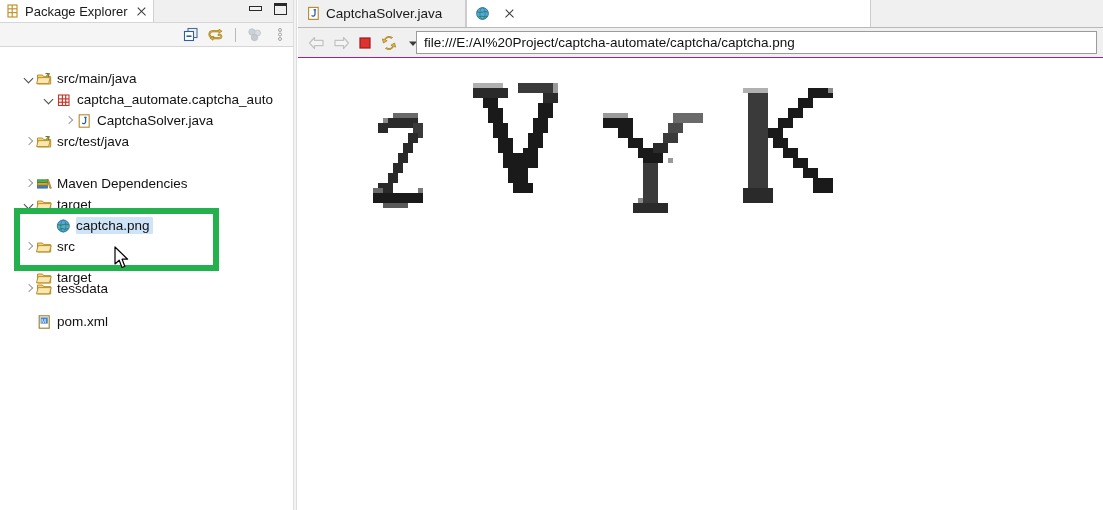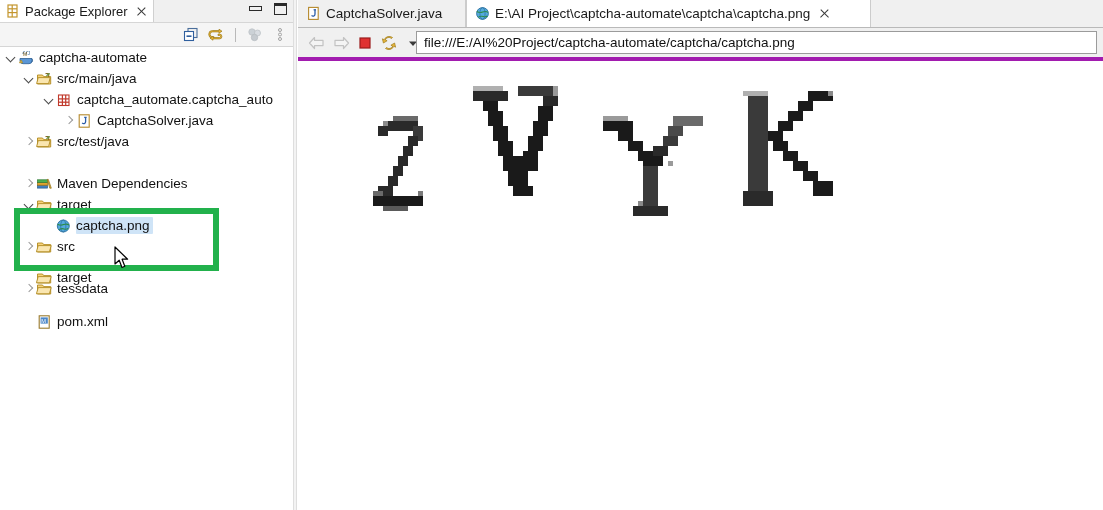--- a/index.html
+++ b/index.html
@@ -217,21 +217,21 @@
     content: ""; position: absolute;
     left: 0; top: 5px; width: 11px; height: 1.4px; background: #3a3a3a;
   }
   .ed-tab-close::before { transform: rotate(45deg); }
   .ed-tab-close::after  { transform: rotate(-45deg); }
 
   .ed-navbar {
     position: relative;
     height: 29px;
     background: #f0f0f0;
-    border-bottom: 4px solid #a21caf;
+    border-bottom: 1px solid #a21caf;
     display: flex; align-items: center;
     padding-left: 8px;
   }
   .nav-ico { width: 22px; height: 22px; position: relative; flex: none; margin-right: 2px; }
   .url-box {
     position: absolute;
     left: 118px; top: 3px;
     right: 6px;
     height: 23px;
     background: #ffffff;
@@ -314,34 +314,20 @@
             <circle cx="8" cy="3" r="1.5" fill="none" stroke="#6b6b6b" stroke-width="1"></circle>
             <circle cx="8" cy="7.5" r="1.5" fill="none" stroke="#6b6b6b" stroke-width="1"></circle>
             <circle cx="8" cy="12" r="1.5" fill="none" stroke="#6b6b6b" stroke-width="1"></circle>
           </svg>
         </span>
       </div>
     </div>
 
     <div class="tree">
 
-      <div class="tree-row" style="top:0px; left:4px;">
-        <span class="twisty expanded"></span>
-        <span class="node-icon">
-          <svg width="17" height="16" viewBox="0 0 17 16">
-            <path d="M2 8.5 h12 v2.2 a3 3 0 0 1 -3 3 h-6 a3 3 0 0 1 -3 -3 Z" fill="#5a96d6" stroke="#2d5f93" stroke-width="0.8"></path>
-            <path d="M13.6 8.8 a2 2 0 0 1 0 3.4" fill="none" stroke="#2d5f93" stroke-width="1"></path>
-            <path d="M5 4 q0 -2 1.5 -3 M8 4.5 q0 -2.5 1.5 -3.5" fill="none" stroke="#2d5f93" stroke-width="0.9"></path>
-            <text x="5" y="5.5" font-size="5" fill="#7a5a12" font-family="Liberation Sans, sans-serif">M</text>
-            <text x="9.5" y="4.5" font-size="5" fill="#2d5f93" font-family="Liberation Sans, sans-serif">J</text>
-            <path d="M3 10 l1.6 2.8 h-3.2 Z" fill="#f2c14e" stroke="#a8830f" stroke-width="0.6"></path>
-          </svg>
-        </span>
-        <span class="node-label">captcha-automate</span>
-      </div>
 
       <div class="tree-row" style="top:21px; left:22px;">
         <span class="twisty expanded"></span>
         <span class="node-icon">
           <svg width="17" height="16" viewBox="0 0 17 16">
             <path d="M1.5 4 h5 l1.2 1.6 h7 v7.4 h-13.2 Z" fill="#f7d27a" stroke="#b08a20" stroke-width="0.9"></path>
             <path d="M2.2 6.6 h12 l-1.6 6 h-12 Z" fill="#fae6b0" stroke="#b08a20" stroke-width="0.9"></path>
             <path d="M9.5 2.6 l3.2 0 l0 3.2" fill="none" stroke="#7a5a12" stroke-width="1"></path>
             <path d="M10.5 5.2 q1.4 -2.6 3.4 -2.6" fill="none" stroke="#5a8f3a" stroke-width="1.1"></path>
           </svg>
@@ -498,21 +484,20 @@
 
       <div class="ed-tab active" style="left:168px; width:405px;">
         <span class="ed-tab-icon">
           <svg width="15" height="15" viewBox="0 0 15 15">
             <circle cx="7.5" cy="7.5" r="5.9" fill="#55aadd" stroke="#2a6f9e" stroke-width="0.9"></circle>
             <path d="M1.8 5.6 q3 1.6 5.9 0.4 q3 -1.2 5.4 0.4" fill="none" stroke="#2f8f3f" stroke-width="1.1"></path>
             <path d="M3.4 11.2 q2.4 -1.6 5 -0.6 q2 0.8 3.9 -0.6" fill="none" stroke="#2f8f3f" stroke-width="1.1"></path>
             <ellipse cx="7.5" cy="7.5" rx="2.6" ry="5.9" fill="none" stroke="#2a6f9e" stroke-width="0.7"></ellipse>
           </svg>
         </span>
-        <span>E:\AI Project\captcha-automate\captcha\captcha.png</span>
         <span class="ed-tab-close"></span>
       </div>
     </div>
 
     <div class="ed-navbar">
       <span class="nav-ico">
         <svg width="22" height="22" viewBox="0 0 22 22">
           <path d="M8.5 5.5 L3.5 11 L8.5 16.5 L8.5 13.6 L17 13.6 L17 8.4 L8.5 8.4 Z" fill="#f4f4f4" stroke="#c2c2c2" stroke-width="1.2" stroke-linejoin="round"></path>
         </svg>
       </span>

